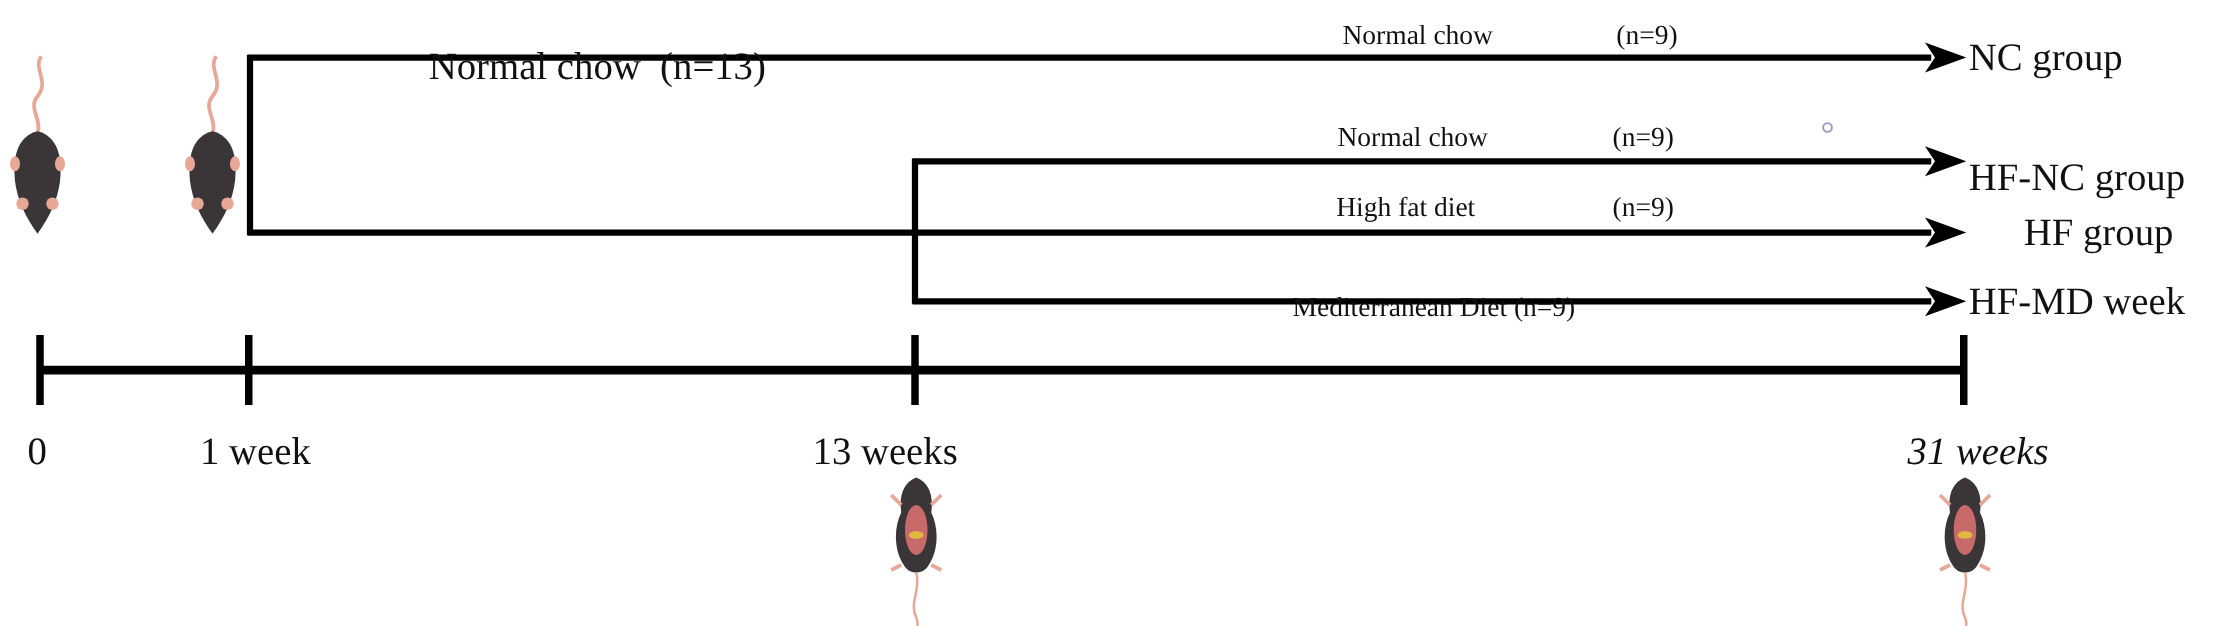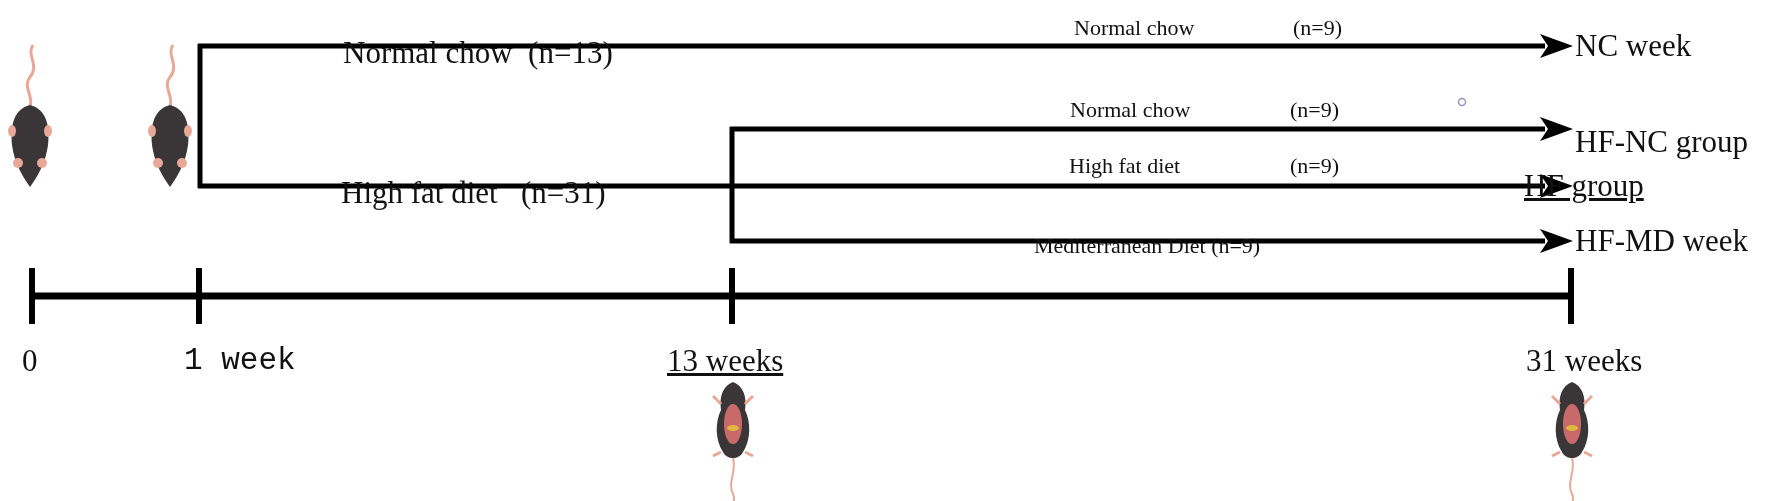--- a/index.html
+++ b/index.html
@@ -66,40 +66,37 @@
     <line x1="199" y1="268" x2="199" y2="324" stroke="#000" stroke-width="6"></line>
     <line x1="732" y1="268" x2="732" y2="324" stroke="#000" stroke-width="6"></line>
     <line x1="1571" y1="268" x2="1571" y2="324" stroke="#000" stroke-width="6"></line>
 
     <circle cx="1462" cy="102" r="3.5" fill="none" stroke="#9a98b8" stroke-width="1.5"></circle>
   </svg>
 
   <div class="txt big" style="left:312px; top:6px;">
     <span>Normal chow</span>&nbsp;&nbsp;<span>(n=13)</span>
   </div>
-  <div class="txt big" style="left:310px; top:146px;">
-    <span>High fat diet</span>&nbsp;&nbsp;&nbsp;<span>(n=31)</span>
-  </div>
 
   <div class="txt small" style="left:1074px; top:17px;">Normal chow</div>
   <div class="txt small" style="left:1293px; top:17px;">(n=9)</div>
 
   <div class="txt small" style="left:1070px; top:99px;">Normal chow</div>
   <div class="txt small" style="left:1290px; top:99px;">(n=9)</div>
 
   <div class="txt small" style="left:1069px; top:155px;">High fat diet</div>
   <div class="txt small" style="left:1290px; top:155px;">(n=9)</div>
 
   <div class="txt small" style="left:1012px; top:213px;">
     <span>Mediterranean Diet</span> <span>(n=9)</span>
   </div>
 
-  <div class="txt lbl" style="left:1575px; top:30px;">NC week</div>
+  <div class="txt lbl" style="left:1575px; top:30px;">NC group</div>
   <div class="txt lbl" style="left:1575px; top:113px;margin-top:13px;">HF-NC group</div>
-  <div class="txt lbl" style="left:1524px; top:170px;text-decoration:underline;">HF group</div>
+  <div class="txt lbl" style="left:1619px; top:170px;">HF group</div>
   <div class="txt lbl" style="left:1575px; top:225px;">HF-MD week</div>
 
   <div class="txt lbl" style="left:22px; top:345px;">0</div>
-  <div class="txt lbl" style="left:184px; top:345px;font-family:Liberation Mono, monospace;">1 week</div>
-  <div class="txt lbl" style="left:667px; top:345px;text-decoration:underline;">13 weeks</div>
-  <div class="txt lbl" style="left:1526px; top:345px;">31 weeks</div>
+  <div class="txt lbl" style="left:160px; top:345px;">1 week</div>
+  <div class="txt lbl" style="left:650px; top:345px;">13 weeks</div>
+  <div class="txt lbl" style="left:1526px; top:345px;font-style:italic;">31 weeks</div>
 
 </div>
 
 </body></html>

